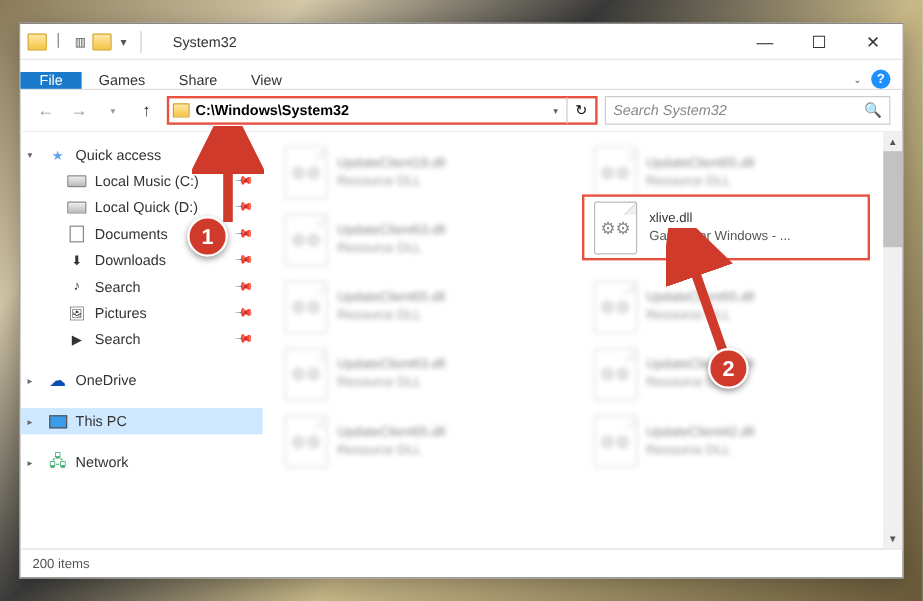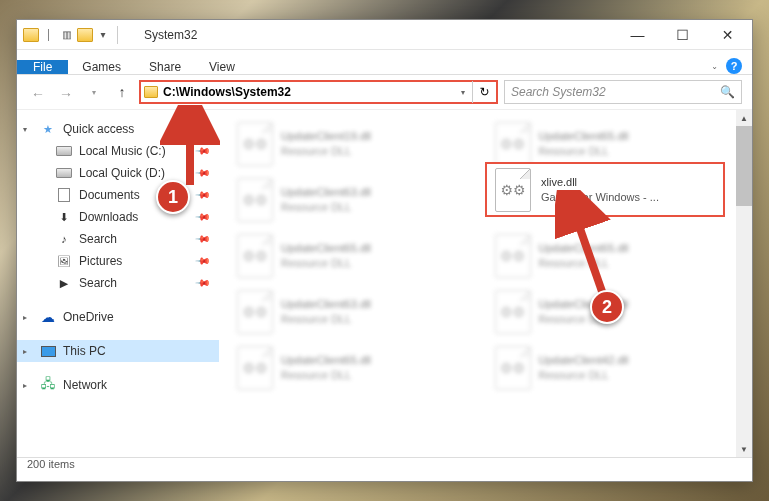--- a/index.html
+++ b/index.html
@@ -47,21 +47,21 @@
 .file-item { display: flex; align-items: center; gap: 8px; }
 .file-ico { width: 36px; height: 44px; background: #fff; border: 1px solid #bbb; border-radius: 2px; position: relative; display: flex; align-items: center; justify-content: center; }
 .file-ico::before { content: ""; position: absolute; top: 0; right: 0; width: 10px; height: 10px; background: linear-gradient(135deg, transparent 48%, #bbb 50%, #eee 52%); }
 .gear { font-size: 14px; color: #888; }
 .file-meta { font-size: 11px; color: #555; line-height: 1.35; }
 .file-name { color: #333; }
 .highlight-file { position: absolute; left: 266px; top: 52px; width: 240px; height: 55px; border: 2px solid #e8513f; background: #fff; display: flex; align-items: center; gap: 10px; padding: 4px 8px; z-index: 5; }
 .scrollbar { position: absolute; right: 0; top: 0; bottom: 0; width: 16px; background: #f0f0f0; }
 .scroll-thumb { position: absolute; top: 16px; width: 100%; height: 80px; background: #c2c2c2; }
 .scroll-arrow { position: absolute; width: 100%; height: 16px; display: flex; align-items: center; justify-content: center; font-size: 8px; color: #555; background: #f0f0f0; }
-.statusbar { height: 24px; border-top: 1px solid #ddd; display: flex; align-items: flex-start; padding: 0 10px; font-size: 11px; color: #555; }
+.statusbar { height: 24px; border-top: 1px solid #ddd; display: flex; align-items: center; padding: 0 10px; font-size: 11px; color: #555; }
 .callout { position: absolute; width: 34px; height: 34px; border-radius: 50%; background: #d03a2b; border: 2px solid #fff; color: #fff; font-size: 18px; font-weight: bold; display: flex; align-items: center; justify-content: center; box-shadow: 0 2px 5px rgba(0,0,0,0.4); z-index: 20; }
 .arrow-svg { position: absolute; z-index: 15; pointer-events: none; }
 .drive-ico { width: 16px; height: 10px; background: linear-gradient(#eee,#bbb); border: 1px solid #888; border-radius: 1px; }
 .doc-ico { width: 12px; height: 14px; background: #fff; border: 1px solid #888; }
 .mon-ico { width: 15px; height: 11px; background: #3a9be8; border: 1px solid #555; }
 .cloud-ico { color: #0a4db3; font-size: 14px; }
 .net-ico { color: #3a6; font-size: 13px; }
 </style>
 </head>
 <body>

